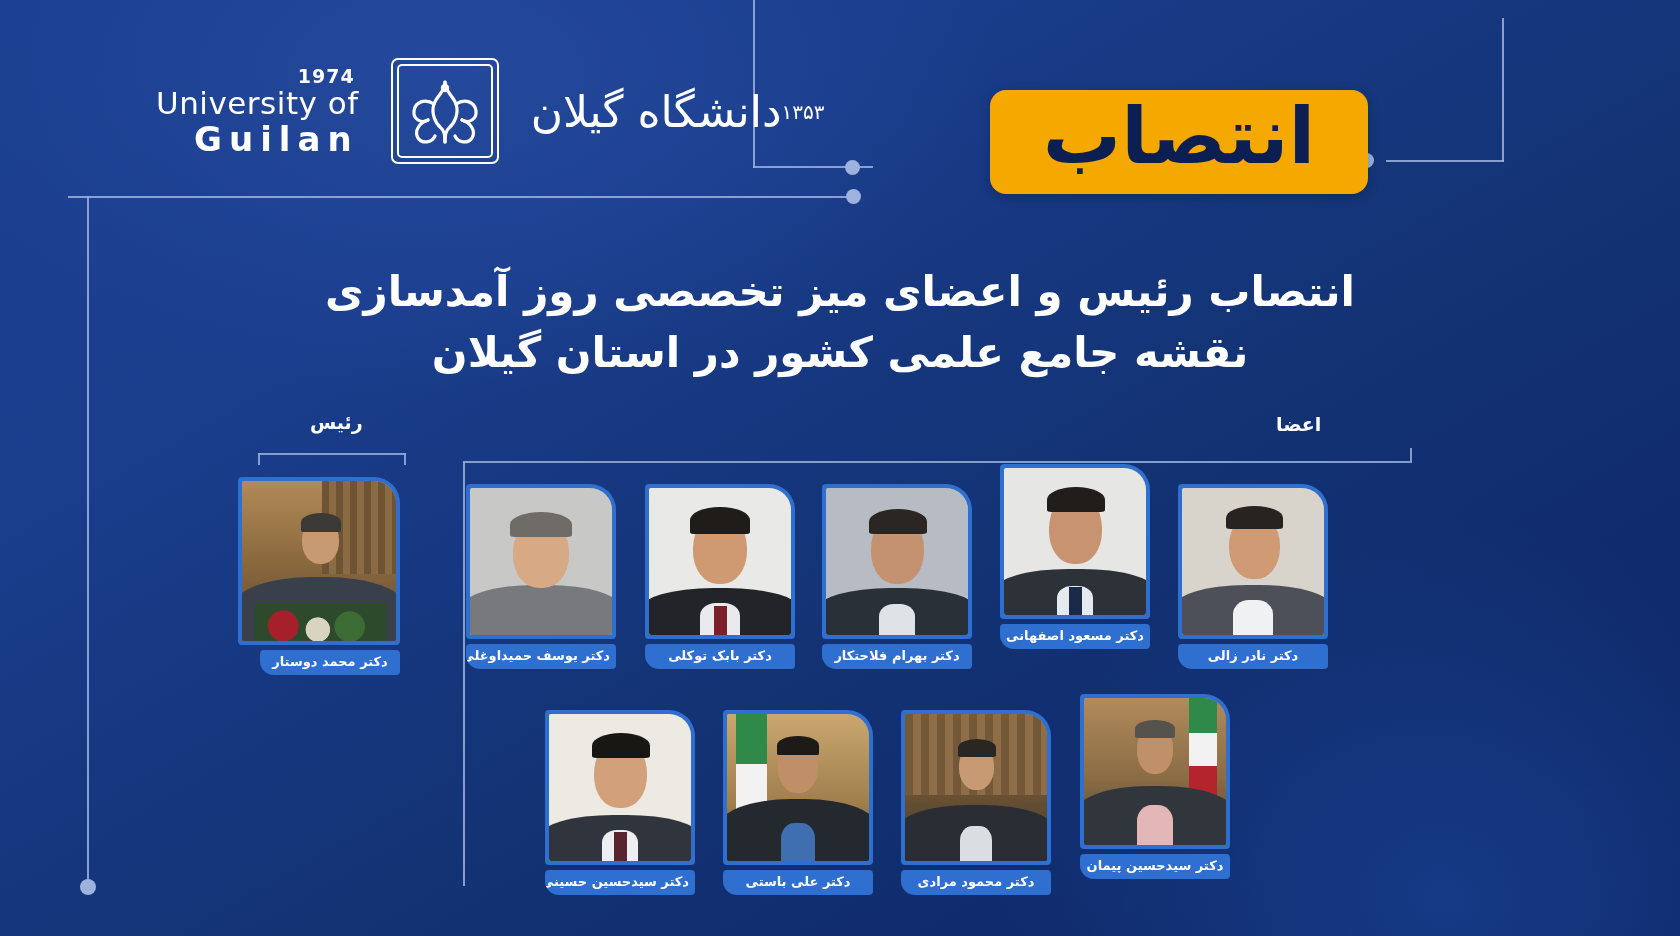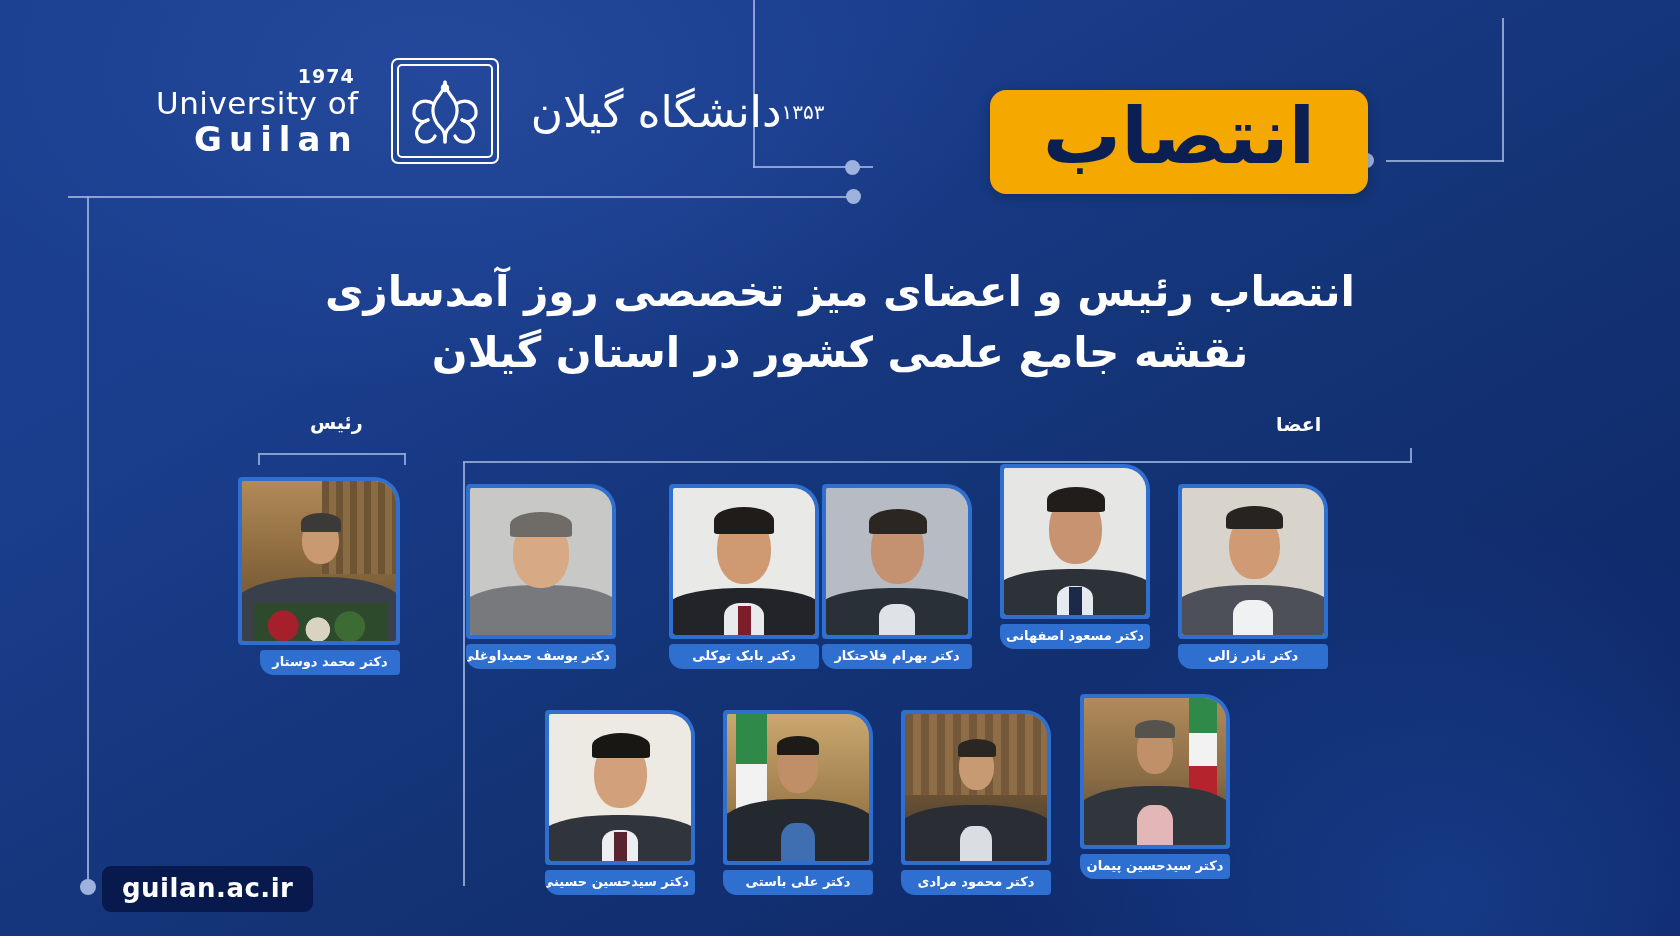--- a/index.html
+++ b/index.html
@@ -300,21 +300,21 @@
       <div class="photo">
         <span class="p-bg" style="background:#c8c9c7;"></span>
         <span class="p-body" style="height:34%; background:#77797c;"></span>
         <span class="p-head" style="left:30%; top:20%; width:40%; height:48%; background:#d7a984;"></span>
         <span class="p-hair" style="left:28%; top:16%; width:44%; height:17%; background:#6f6c68;"></span>
       </div>
     </div>
     <div class="name-bar">دکتر یوسف حمیداوغلی</div>
   </div>
 
-  <div class="card" style="left:645px; top:484px;margin-left:24px;">
+  <div class="card" style="left:645px; top:484px;">
     <div class="photo-wrap">
       <div class="photo">
         <span class="p-bg" style="background:#e9e9e7;"></span>
         <span class="p-body" style="height:32%; background:#23242a;"></span>
         <span class="p-shirt" style="left:36%; width:28%; height:22%; background:#e8eaee;"></span>
         <span class="p-tie" style="left:46%; height:20%; background:#7d1f2a;"></span>
         <span class="p-head" style="left:31%; top:17%; width:38%; height:48%; background:#cf9a72;"></span>
         <span class="p-hair" style="left:29%; top:13%; width:42%; height:18%; background:#1f1c19;"></span>
       </div>
     </div>
@@ -410,15 +410,14 @@
         <span class="p-bg" style="inset:0 6% 30% auto; width:20%; background:linear-gradient(180deg,#2f8a4a 0 34%,#f2f2f2 34% 66%,#b5242c 66% 100%);"></span>
         <span class="p-body" style="height:40%; background:#31353c;"></span>
         <span class="p-shirt" style="left:37%; width:26%; height:27%; background:#e3b7b7;"></span>
         <span class="p-head" style="left:37%; top:18%; width:26%; height:34%; background:#c09069;"></span>
         <span class="p-hair" style="left:36%; top:15%; width:28%; height:12%; background:#56524d;"></span>
       </div>
     </div>
     <div class="name-bar">دکتر سیدحسین پیمان</div>
   </div>
 
-  <div class="url-pill">guilan.ac.ir</div>
 
 </div>
 
 </body></html>

